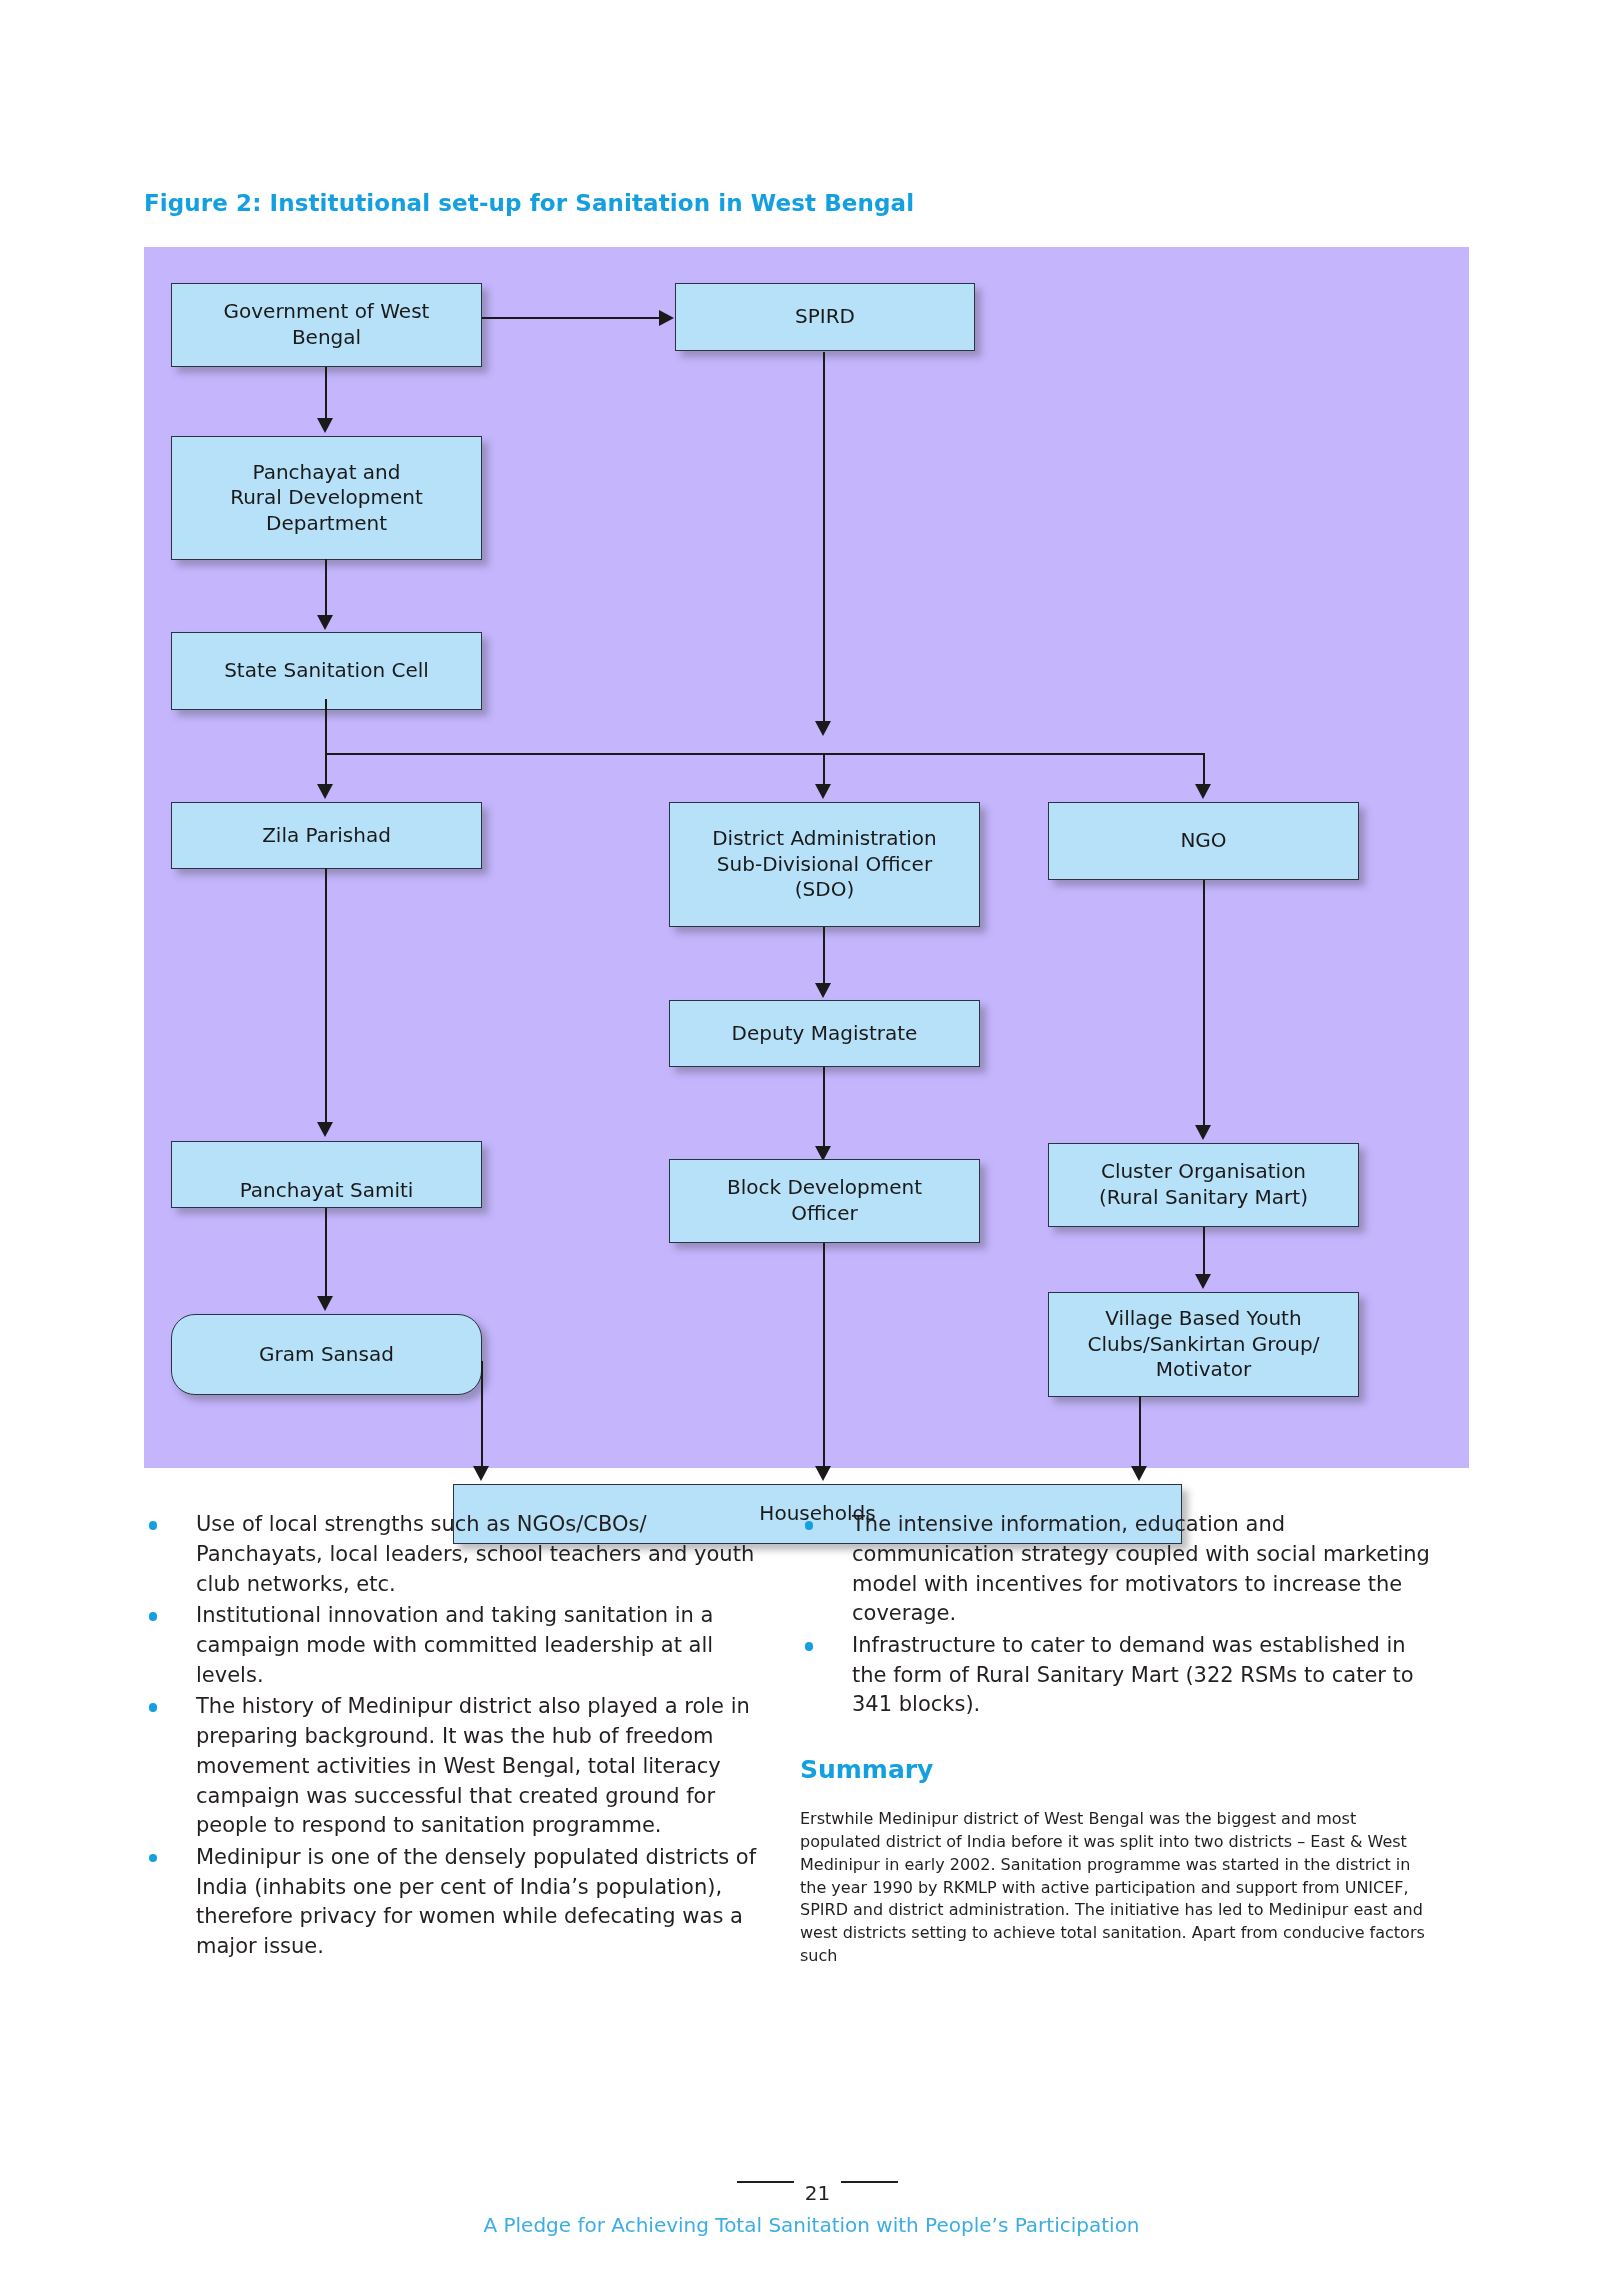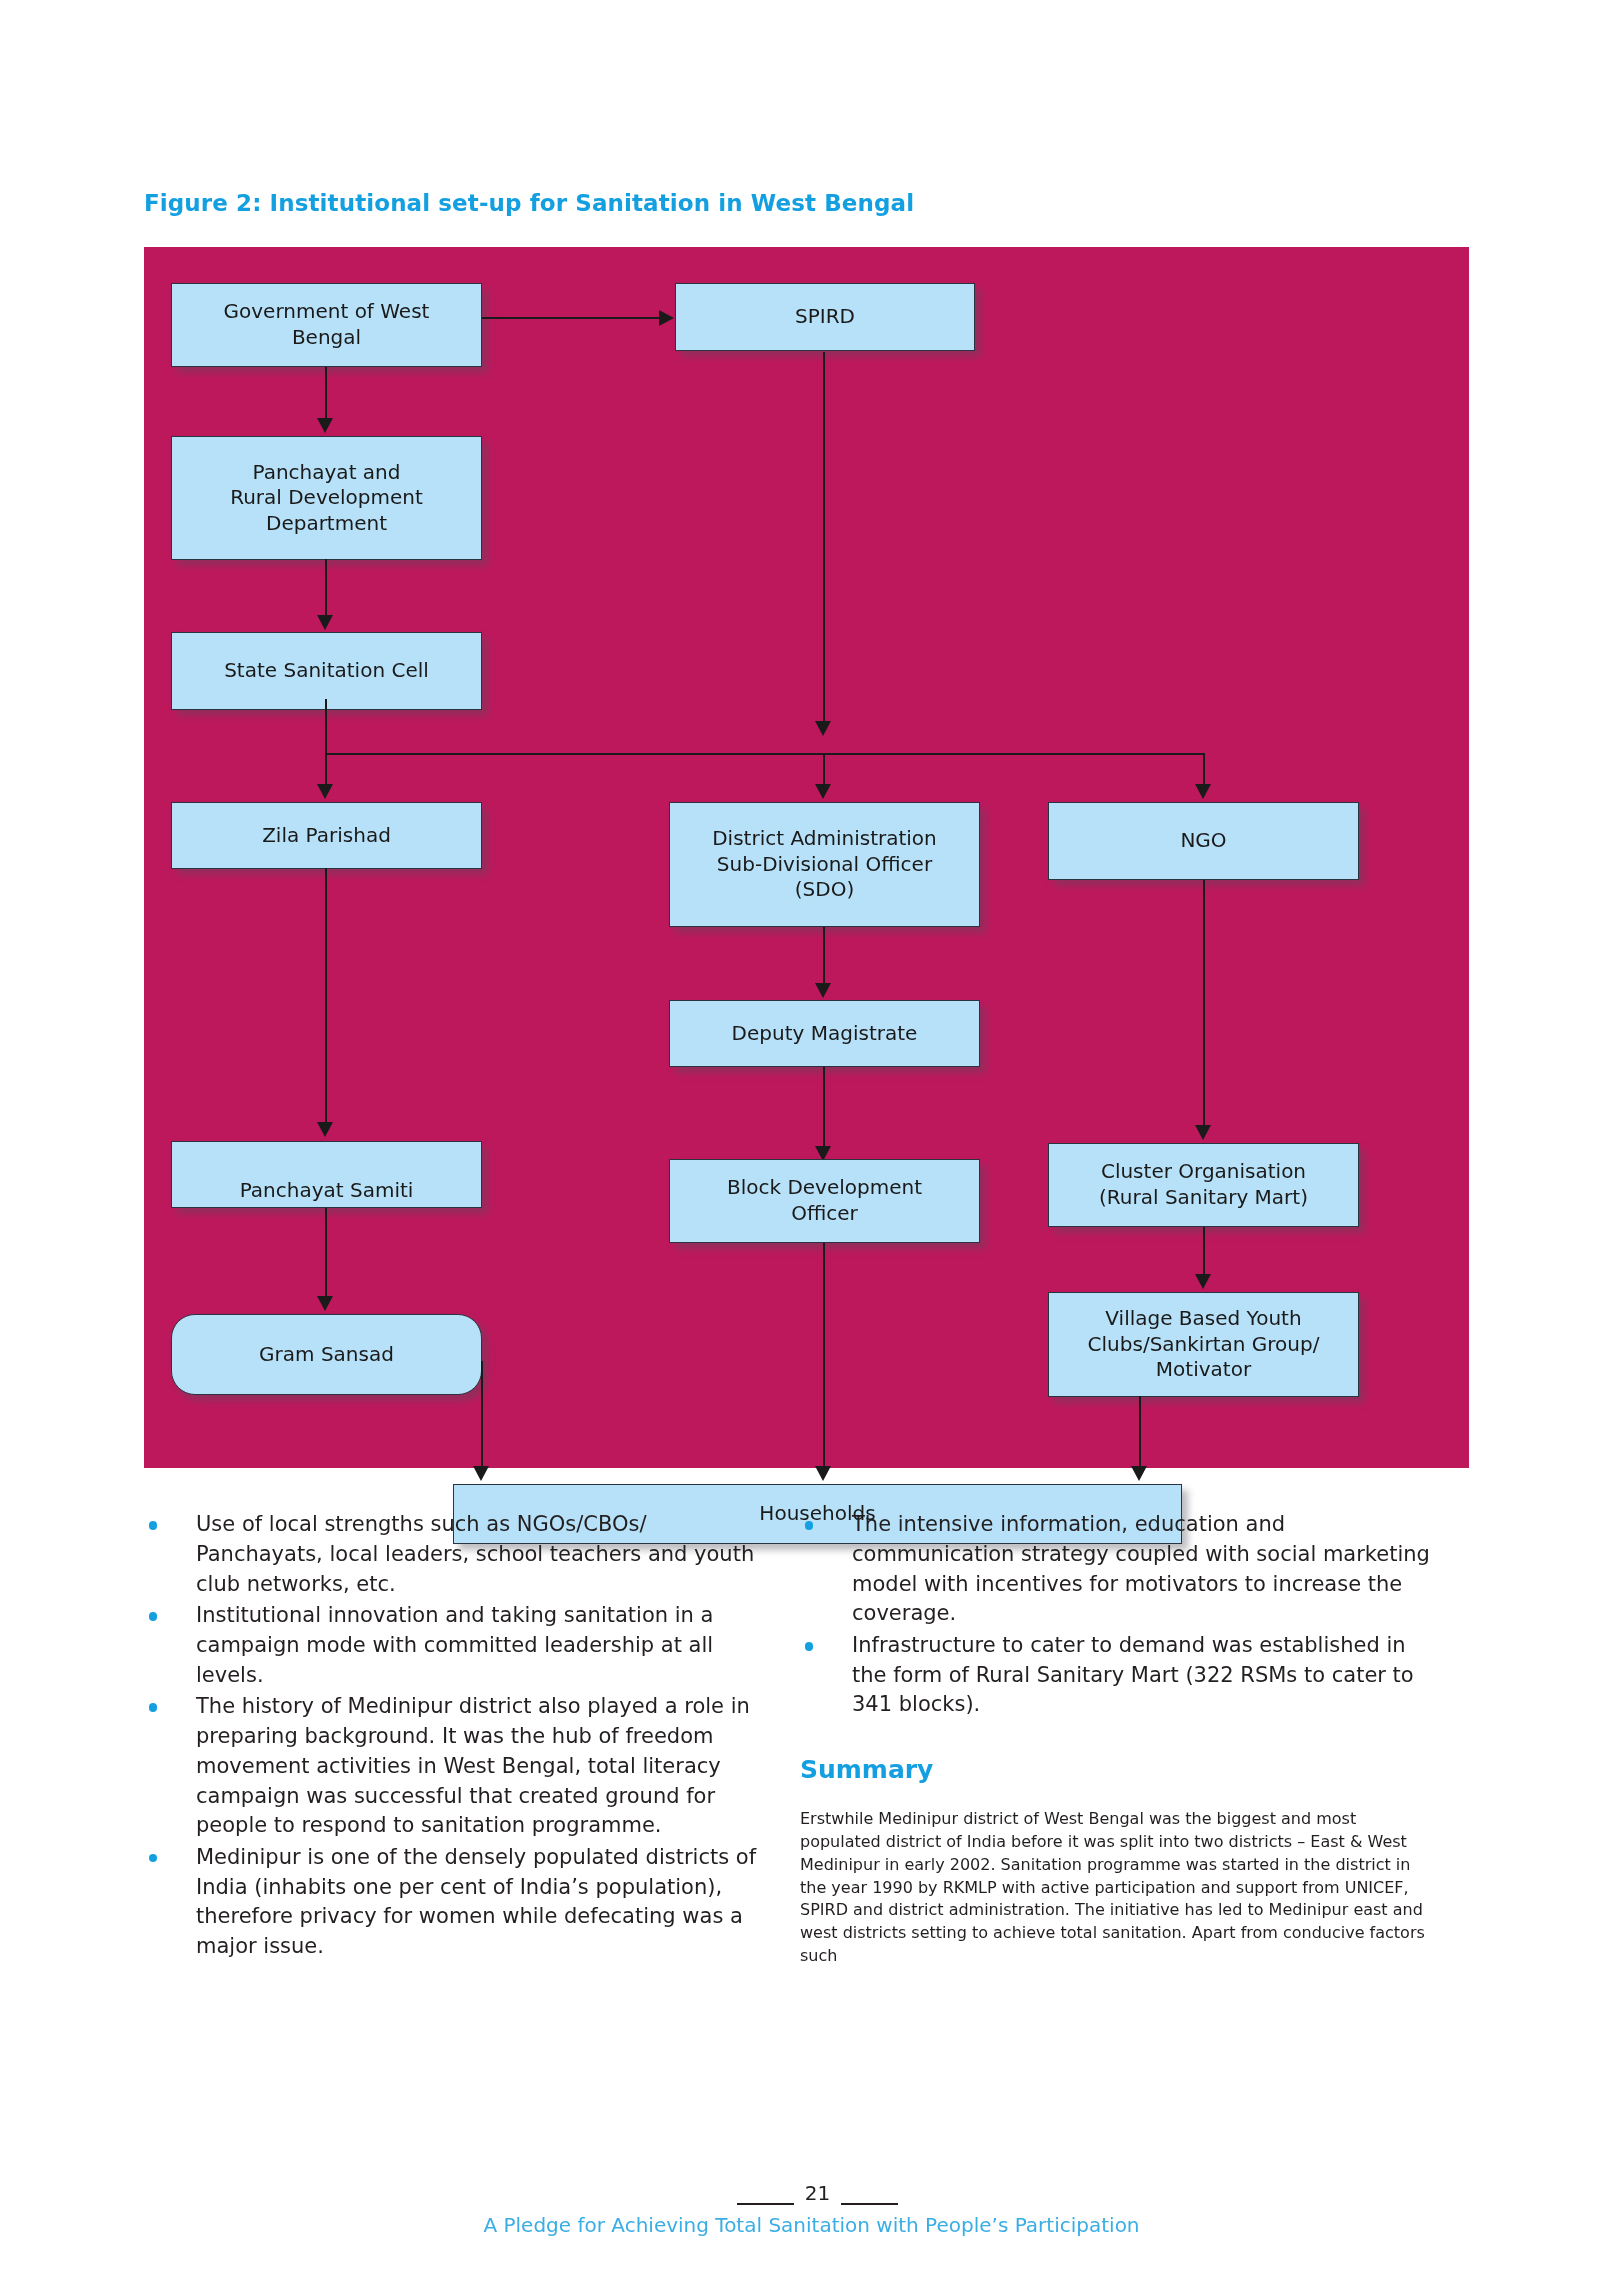--- a/index.html
+++ b/index.html
@@ -28,21 +28,21 @@
     white-space: nowrap;
   }
 
   
   #figure-panel {
     position: absolute;
     left: 144px;
     top: 247px;
     width: 1325px;
     height: 1221px;
-    background: #be185d;
+    background: #c4b5fd;
   }
 
   .node {
     position: absolute;
     box-sizing: border-box;
     background: #b7e1f8;
     border: 1.6px solid #2b3340;
     box-shadow: 5.5px 5.5px 7.1px rgba(80, 80, 90, 0.38);
     display: flex;
     align-items: center;
@@ -129,21 +129,21 @@
   
   #footer {
     position: absolute;
     left: 0;
     top: 2181px;
     width: 1623px;
     text-align: center;
   }
   #page-number-row {
     display: flex;
-    align-items: flex-end;
+    align-items: flex-start;
     justify-content: center;
     gap: 11px;
     margin-bottom: 8px;
     padding-left: 12px;
   }
   .rule {
     width: 57px;
     height: 1.6px;
     background: #231f20;
   }

